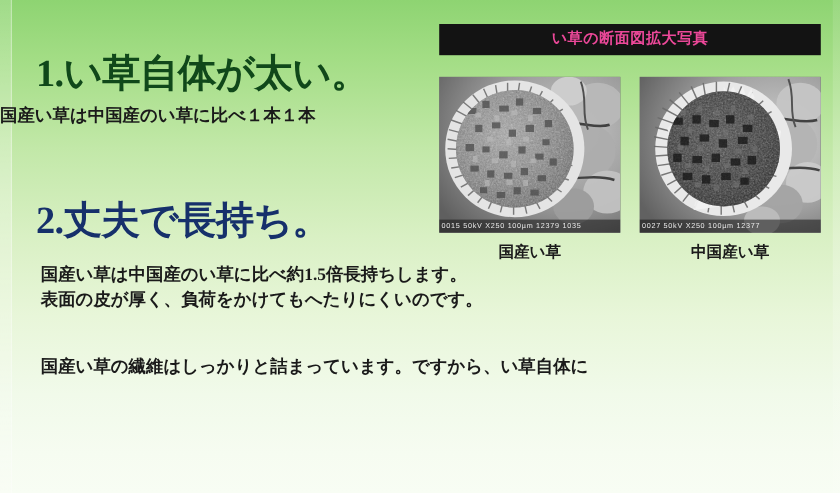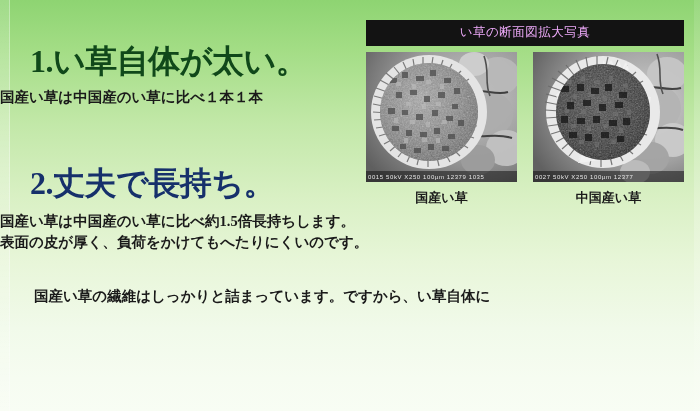--- a/index.html
+++ b/index.html
@@ -56,46 +56,46 @@
     color:#1a1a1a;
     white-space:nowrap;
   }
 
   #sec1 { top:44px; }
   #sec1 .heading { color:#10481a; padding-left:30px; }
   #sec1 .body-text { margin-top:8px; }
 
   #sec2 { top:166px; }
   #sec2 .heading { color:#16306b; padding-left:30px; }
-  #sec2 .body-text { margin-top:10px; }
+  #sec2 .body-text { margin-top:18px; padding-left:34px; }
 
   #sec3 { top:286px; }
   #sec3 .heading { color:#4a2512; padding-left:30px; }
-  #sec3 .body-text { padding-left:34px; }
+  #sec3 .body-text { margin-top:10px; padding-left:34px; }
 
   
   #photo-panel {
     position:absolute;
     left:366px; top:20px;
     width:318px;
   }
   #panel-title {
     background:#131313;
-    color:#f0abfc;
+    color:#ec4899;
     font-family:"Liberation Sans", sans-serif;
-    font-weight:normal;
+    font-weight:bold;
     font-size:12.5px;
     text-align:center;
     padding:4px 0 5px 0;
     letter-spacing:0.5px;
   }
   #photo-row {
     display:flex;
     gap:16px;
-    margin-top:6px;
+    margin-top:18px;
   }
   .photo-cell { width:151px; }
   .micrograph {
     position:relative;
     width:151px; height:130px;
     overflow:hidden;
     background:#6e6e6e;
   }
   .micrograph svg { display:block; }
   .scalebar {

